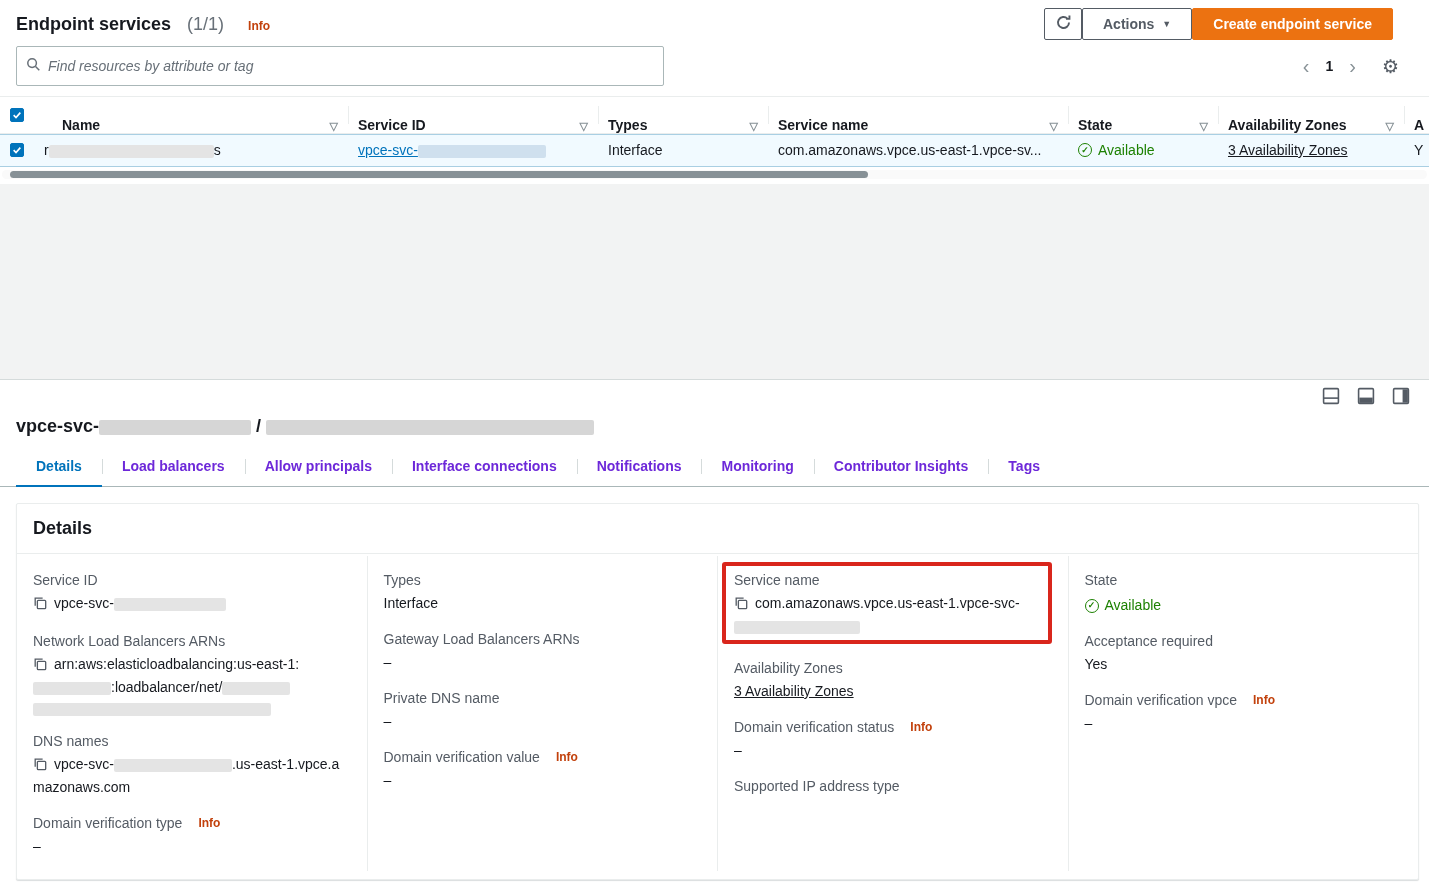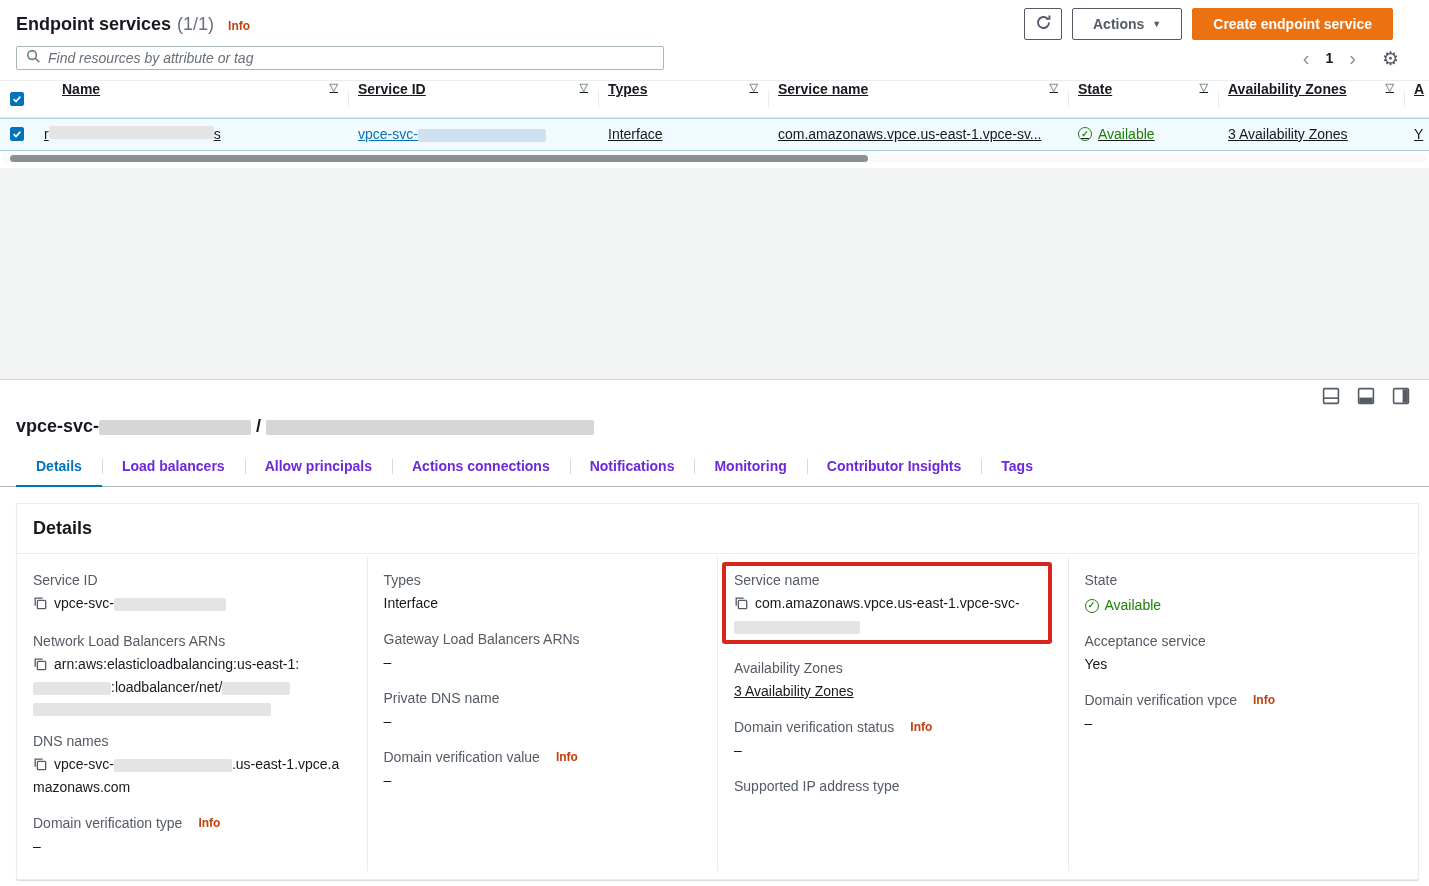--- a/index.html
+++ b/index.html
@@ -3,46 +3,46 @@
 <meta charset="utf-8">
 <style>
   * { margin:0; padding:0; box-sizing:border-box; }
   html,body { background:#fff; }
   body { font-family:"Liberation Sans", sans-serif; color:#16191f; }
   .app { position:relative; width:1429px; height:886px; background:#fff; overflow:hidden; font-size:14px;
          display:flex; flex-direction:column; }
 
   
   .list-header { display:flex; justify-content:space-between; align-items:center; padding:8px 36px 4px 16px; }
-  .title-wrap { display:flex; align-items:baseline; gap:6px; }
+  .title-wrap { display:flex; align-items:baseline; gap:16px; }
   .page-title { font-size:18px; font-weight:700; }
   .count { font-size:18px; font-weight:400; color:#687078; }
   .info-link { color:#c2410c; font-size:12px; font-weight:700; margin-left:8px; cursor:pointer; }
-  .header-actions { display:flex; gap:10px; }
+  .header-actions { display:flex; gap:0; }
   .btn { height:32px; display:inline-flex; align-items:center; gap:8px; padding:0 20px; border:1px solid #545b64;
          background:#fff; color:#545b64; font-weight:700; font-size:14px; border-radius:2px; cursor:pointer;
          font-family:inherit; }
   .btn.icon-only { width:38px; padding:0; justify-content:center; }
   .btn.primary { background:#ec7211; border-color:#ec7211; color:#fff; }
   .caret { font-size:9px; line-height:1; }
 
   .toolbar { display:flex; align-items:center; justify-content:space-between; padding:2px 30px 10px 16px; }
-  .search-box { width:648px; height:24px; border:1px solid #aab7b8; border-radius:2px; display:flex;
+  .search-box { width:648px; height:40px; border:1px solid #aab7b8; border-radius:2px; display:flex;
                 align-items:center; padding:0 9px; gap:7px; background:#fff; }
   .search-box input { border:none; outline:none; flex:1; font-style:italic; font-size:14px; font-family:inherit;
                       background:transparent; color:#16191f; }
   .search-box input::placeholder { color:#687078; font-style:italic; opacity:1; }
   .pager { display:flex; align-items:center; gap:16px; }
   .chev { font-size:20px; color:#879196; cursor:pointer; line-height:1; background:none; border:none; font-family:inherit; }
   .page-num { font-weight:700; color:#16191f; cursor:pointer; background:none; border:none; font-size:14px; font-family:inherit; }
   .gear { font-size:19px; color:#545b64; cursor:pointer; margin-left:10px; background:none; border:none; line-height:1; }
 
   .tbl-head, .tbl-row { display:flex; align-items:center; width:100%; }
   .tbl-head { border-top:1px solid #eaeded; border-bottom:1px solid #eaeded; height:38px; font-weight:700; background:#fff; }
-  .cell { padding:0 10px; display:flex; align-items:flex-start; overflow:hidden; white-space:nowrap;text-decoration:underline; }
+  .cell { padding:0 10px; display:flex; align-items:flex-end; overflow:hidden; white-space:nowrap; }
   .head-cell { justify-content:space-between; position:relative; height:100%; cursor:pointer; }
   .head-cell.sep::before { content:""; position:absolute; left:0; top:9px; bottom:9px; width:1px; background:#eaeded; }
   .sort-ic { color:#879196; font-size:11px; margin-left:6px; }
   .c-check { width:34px; justify-content:center; padding:0; }
   .c-name  { width:314px; }
   .head-cell.c-name { padding-left:28px; }
   .c-sid   { width:250px; }
   .c-types { width:170px; }
   .c-sname { width:300px; }
   .c-state { width:150px; }
@@ -250,21 +250,21 @@
     </div>
 
     <div class="panel-title">
       <span>vpce-svc-</span><span class="redact dark" style="width:152px"></span><span class="sep"> / </span><span class="redact dark" style="width:328px"></span>
     </div>
 
     <div class="tabs">
       <div class="tab active">Details</div>
       <div class="tab">Load balancers</div>
       <div class="tab">Allow principals</div>
-      <div class="tab">Actions connections</div>
+      <div class="tab">Interface connections</div>
       <div class="tab">Notifications</div>
       <div class="tab">Monitoring</div>
       <div class="tab">Contributor Insights</div>
       <div class="tab">Tags</div>
     </div>
 
     <div class="card">
       <div class="card-header">Details</div>
       <div class="card-body">
 
@@ -370,21 +370,21 @@
           <div class="field">
             <div class="label">State</div>
             <div class="value">
               <span class="status">
                 <span class="check-circle">✓</span>
                 <span>Available</span>
               </span>
             </div>
           </div>
           <div class="field">
-            <div class="label">Acceptance service</div>
+            <div class="label">Acceptance required</div>
             <div class="value">Yes</div>
           </div>
           <div class="field">
             <div class="label">
               <span>Domain verification vpce</span>
               <a class="info-link">Info</a>
             </div>
             <div class="value dash">–</div>
           </div>
         </div>

